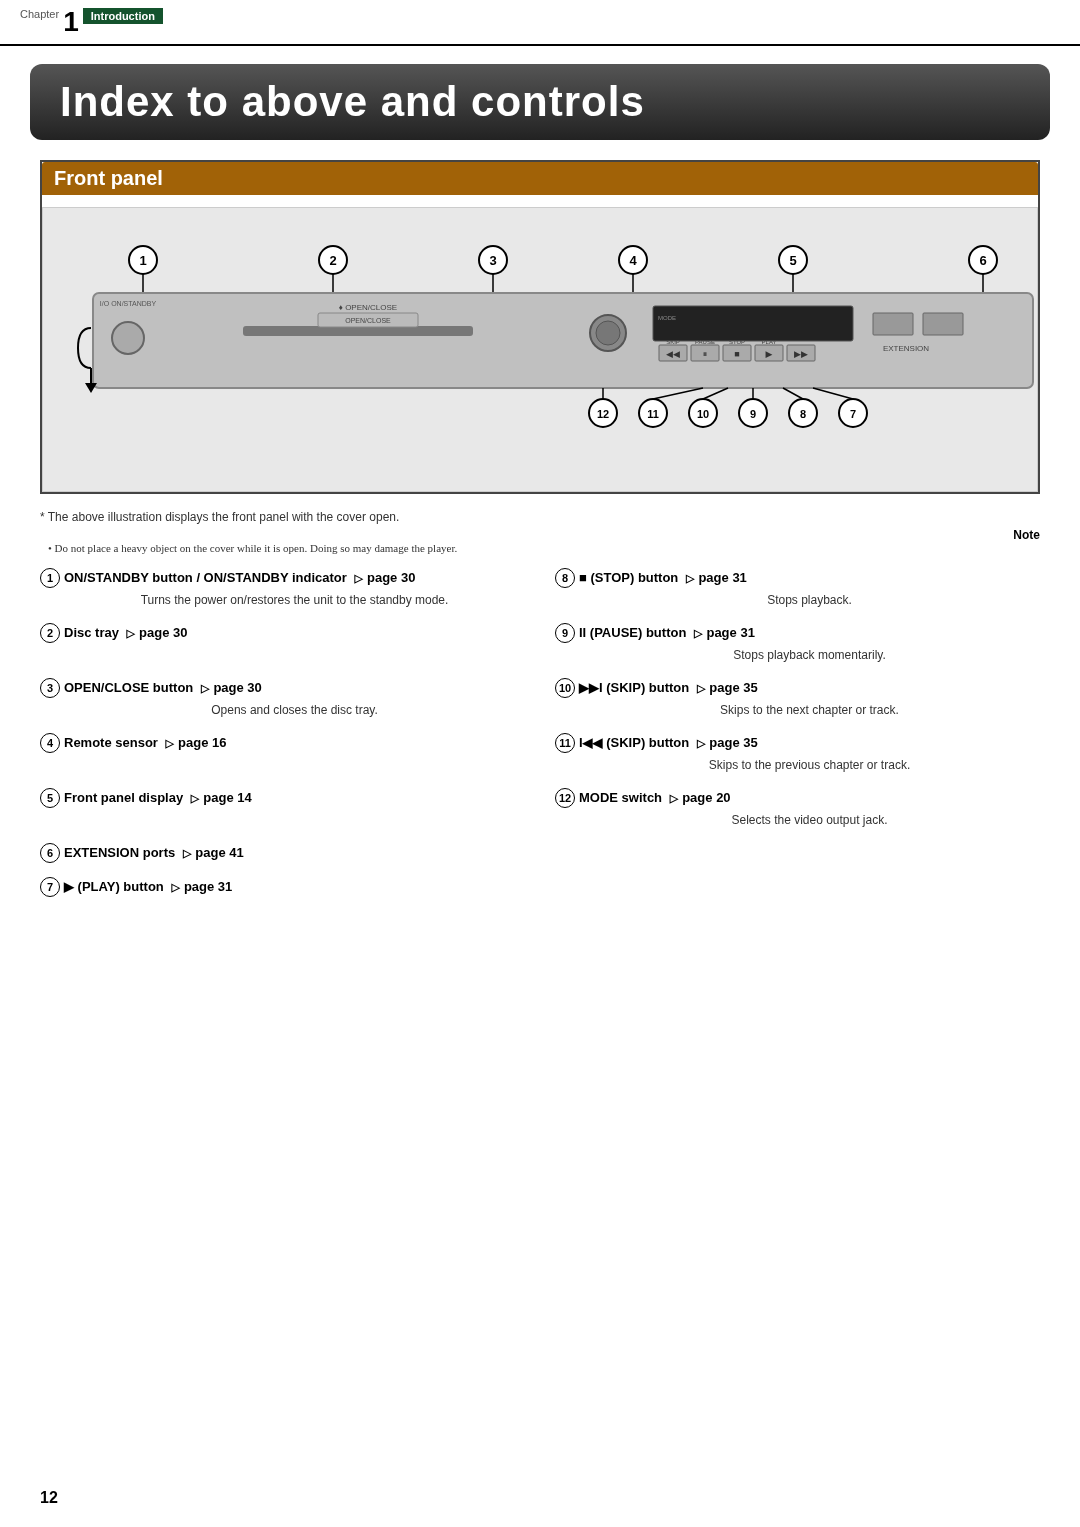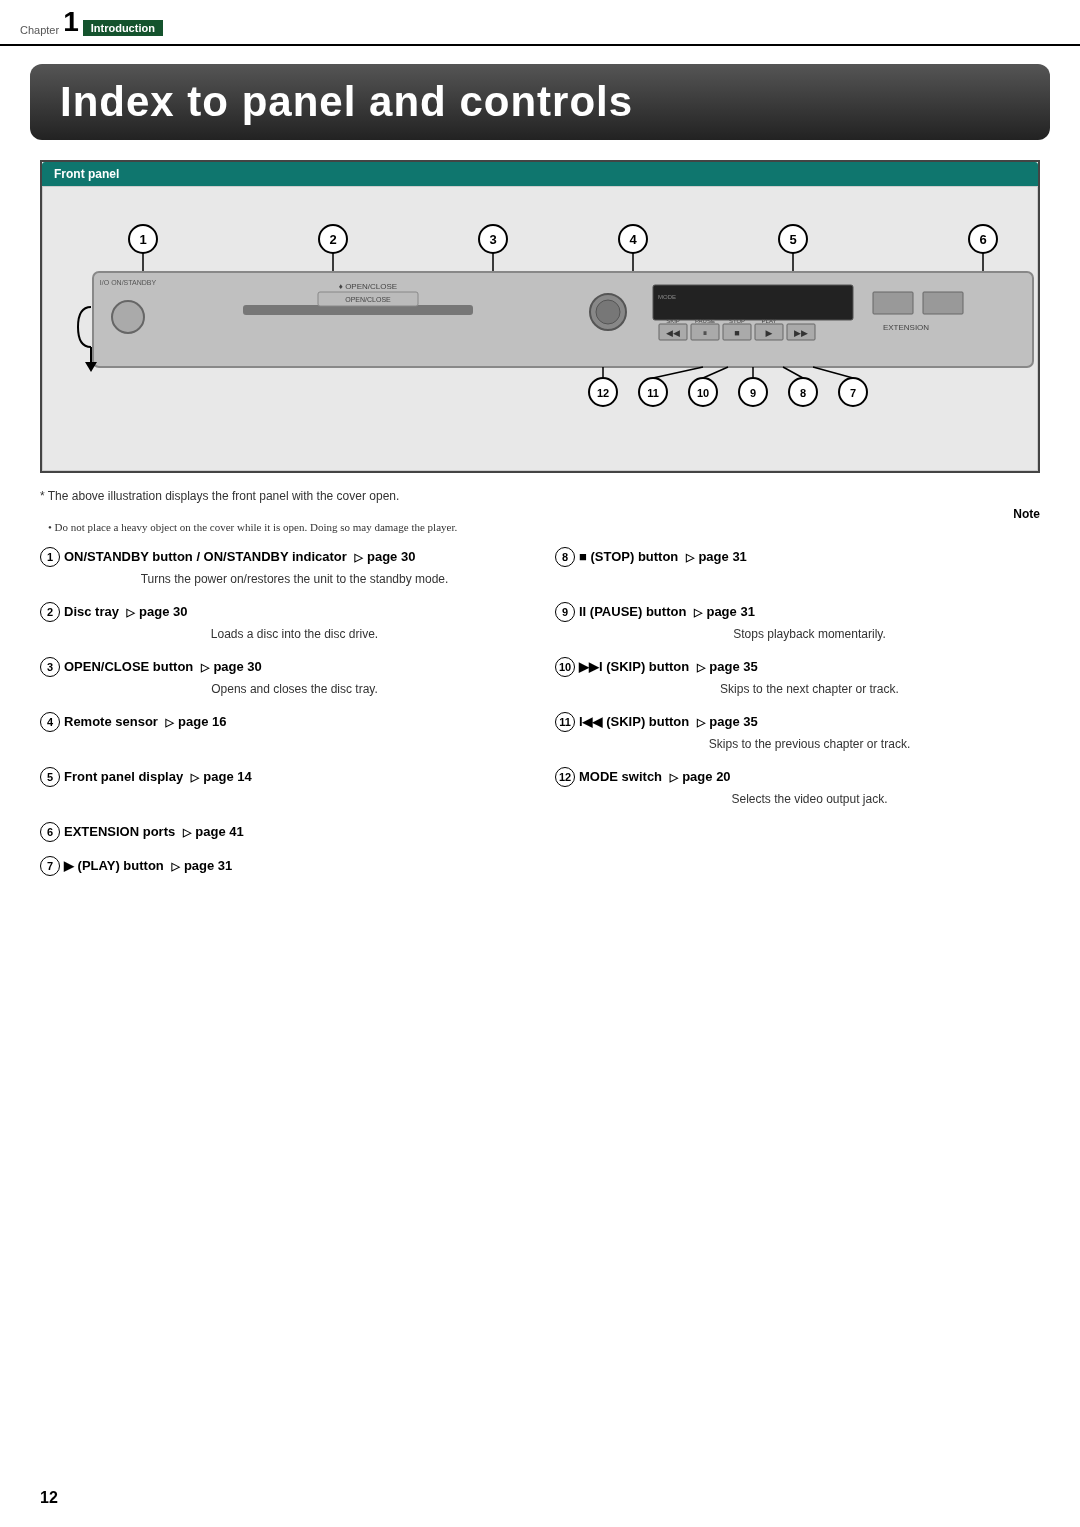--- a/index.html
+++ b/index.html
@@ -9,21 +9,21 @@
       background: #fff;
       font-family: Arial, Helvetica, sans-serif;
       font-size: 14px;
       color: #000;
       position: relative;
     }
 
     
     .breadcrumb {
       display: flex;
-      align-items: flex-end;
+      align-items: flex-start;
       padding: 8px 20px;
       border-bottom: 2px solid #000;
       font-size: 11px;
     }
     .breadcrumb-chapter {
       color: #555;
       font-size: 11px;
     }
     .breadcrumb-num {
       font-size: 28px;
@@ -59,26 +59,26 @@
     }
 
     .subtitle {
       font-weight: bold;
       font-size: 14px;
       margin-bottom: 20px;
     }
 
     
     .section-header {
-      background: #0f766e;
+      background: #a16207;
       color: #fff;
       font-weight: bold;
-      font-size: 12px;
+      font-size: 20px;
       padding: 5px 12px;
-      margin-bottom: 0;
+      margin-bottom: 12px;
       border-radius: 3px 3px 0 0;
     }
 
     .front-panel-box {
       border: 2px solid #444;
       margin-bottom: 16px;
     }
 
     
     .device-area {
@@ -170,21 +170,21 @@
 </head>
 <body>
 
 <div class="breadcrumb">
   <span class="breadcrumb-chapter">Chapter</span>
   <span class="breadcrumb-num">1</span>
   <span class="breadcrumb-intro">Introduction</span>
 </div>
 
 <div class="main-title-wrapper">
-  <div class="main-title">Index to panel and controls</div>
+  <div class="main-title">Index to above and controls</div>
 </div>
 
 <div class="content">
 
 
   <div class="front-panel-box">
     <div class="section-header">Front panel</div>
 
     <div class="device-area">
       <svg width="990" height="200" viewBox="0 0 990 200">
@@ -302,29 +302,29 @@
         </div>
         <div class="item-desc">Turns the power on/restores the unit to the standby mode.</div>
       </div>
       <div class="item-entry">
         <div class="item-title">
           <span class="item-num-circle">8</span>
           <span><strong>■ (STOP) button</strong>&nbsp;</span>
           <span class="page-arrow">▷ </span>
           <span>page 31</span>
         </div>
+        <div class="item-desc">Stops playback.</div>
       </div>
       <div class="item-entry">
         <div class="item-title">
           <span class="item-num-circle">2</span>
           <span><strong>Disc tray</strong>&nbsp;</span>
           <span class="page-arrow">▷ </span>
           <span>page 30</span>
         </div>
-        <div class="item-desc">Loads a disc into the disc drive.</div>
       </div>
       <div class="item-entry">
         <div class="item-title">
           <span class="item-num-circle">9</span>
           <span><strong>II (PAUSE) button</strong>&nbsp;</span>
           <span class="page-arrow">▷ </span>
           <span>page 31</span>
         </div>
         <div class="item-desc">Stops playback momentarily.</div>
       </div>

